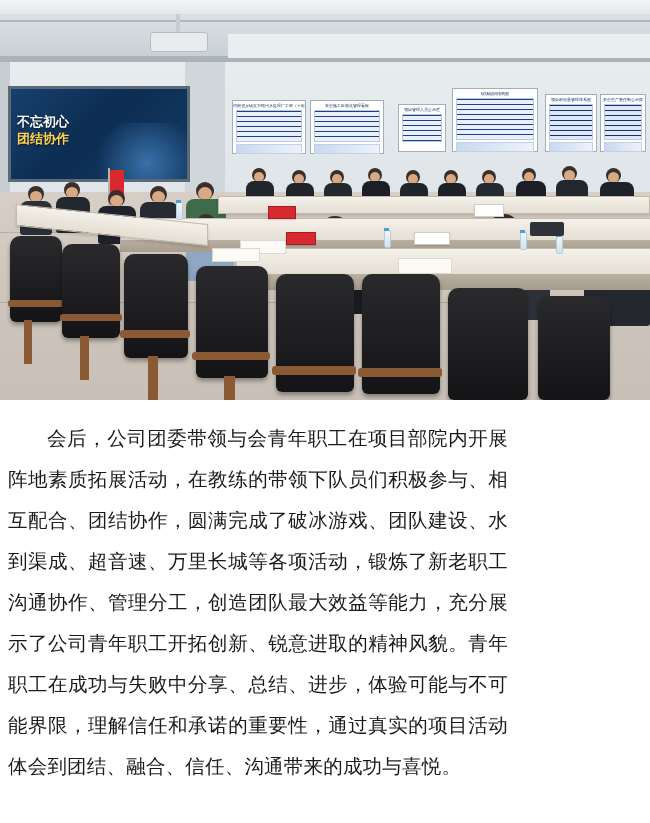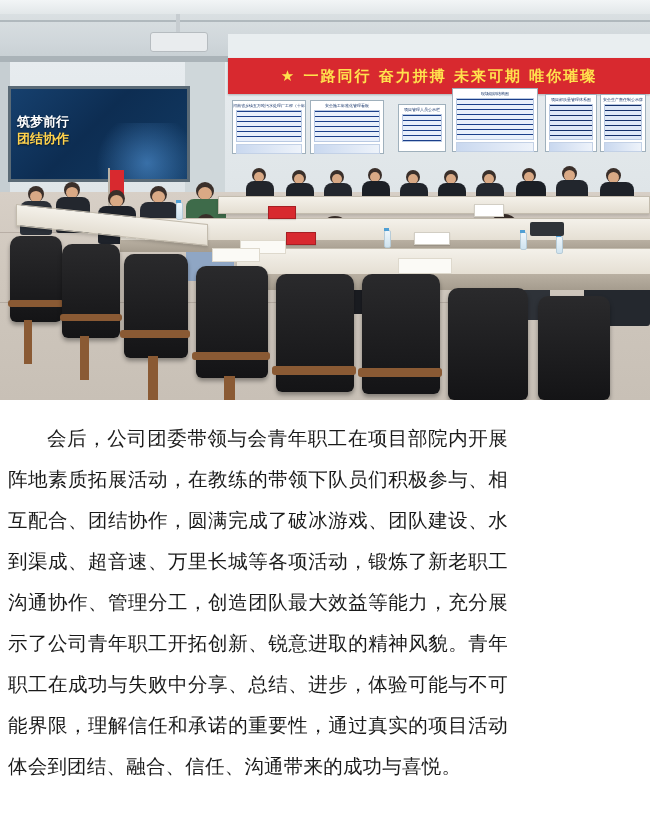--- a/index.html
+++ b/index.html
@@ -315,27 +315,26 @@
     <div class="ceiling-line"></div>
     <div class="ceiling-beam"></div>
     <div class="projector-arm"></div>
     <div class="projector"></div>
 
     <div class="backwall"></div>
     <div class="wall-column2"></div>
     <div class="wall-column"></div>
 
     <div class="banner-top-strip"></div>
-    <div class="banner">★ 一路同行  奋力拼搏  未来可期  唯你璀璨</div>
 
     <div class="screen">
       <div class="screen-inner"></div>
       <div class="screen-glow"></div>
       <div class="screen-text">
-        <div class="l1">筑梦前行</div>
+        <div class="l1">不忘初心</div>
         <div class="l2">团结协作</div>
       </div>
     </div>
 
     <div class="board" style="left:232px; top:100px; width:72px; height:52px;">
       <div class="board-title">河南省乡镇五万吨污水处理厂工程（十标段）工程进度图</div>
       <div class="board-grid"></div>
       <div class="board-bottom"></div>
     </div>
     <div class="board" style="left:310px; top:100px; width:72px; height:52px;">

